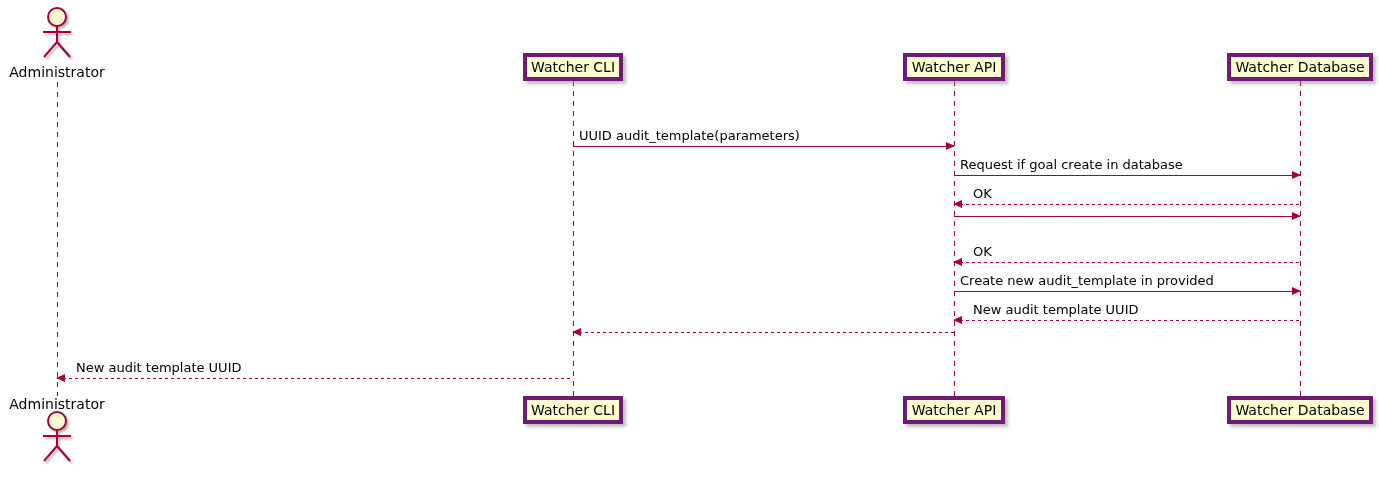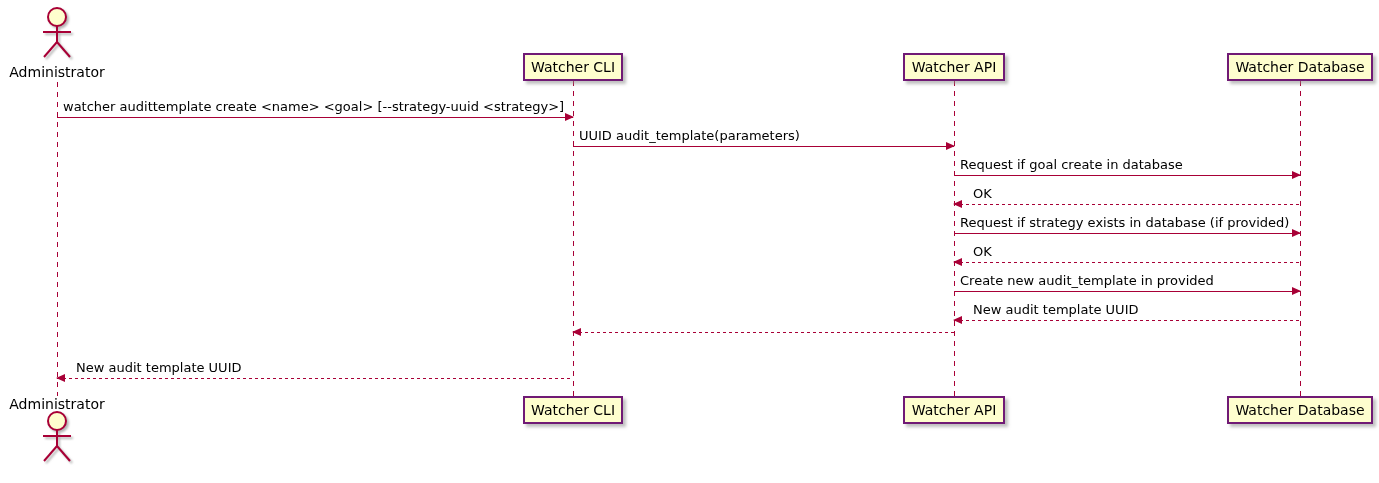--- a/index.html
+++ b/index.html
@@ -11,21 +11,21 @@
     font-family:"DejaVu Sans", sans-serif;
     color:#000;
     border-radius:9px;
   }
   .lifeline {
     position:absolute; width:1px;
     background:repeating-linear-gradient(to bottom, #A80036 0 5px, transparent 5px 10px);
   }
   .participant {
     position:absolute; box-sizing:border-box; height:28px;
-    background:#FEFECE; border:2px solid #701a75;
+    background:#FEFECE; border:4px solid #701a75;
     box-shadow:3px 3px 3px rgba(140,140,140,0.55);
     display:flex; align-items:center; justify-content:center;
     font-size:14px; white-space:nowrap;
   }
   .actor-figure { position:absolute; filter:drop-shadow(2.5px 2.5px 1px rgba(120,120,120,0.55)); }
   .actor-label {
     position:absolute; width:110px; text-align:center;
     font-size:14px; white-space:nowrap;
   }
   .msg { position:absolute; font-size:13px; white-space:nowrap; }
@@ -64,26 +64,20 @@
   <div class="participant" style="left:523px;  top:53px; width:100px;">
     <span>Watcher CLI</span>
   </div>
   <div class="participant" style="left:903px;  top:53px; width:102px;">
     <span>Watcher API</span>
   </div>
   <div class="participant" style="left:1227px; top:53px; width:146px;">
     <span>Watcher Database</span>
   </div>
 
-  <div class="msg dir-right style-solid" style="left:57px; top:100px; width:516px;">
-    <div class="msg-text">watcher audittemplate create &lt;name&gt; &lt;goal&gt; [--strategy-uuid &lt;strategy&gt;]</div>
-    <div class="msg-line">
-        <span class="arrow-head"></span>
-      </div>
-  </div>
 
   <div class="msg dir-right style-solid" style="left:573px; top:129px; width:381px;">
     <div class="msg-text">UUID audit_template(parameters)</div>
     <div class="msg-line">
         <span class="arrow-head"></span>
       </div>
   </div>
 
   <div class="msg dir-right style-solid" style="left:954px; top:158px; width:346px;">
     <div class="msg-text">Request if goal create in database</div>
@@ -93,21 +87,20 @@
   </div>
 
   <div class="msg dir-left style-dashed" style="left:954px; top:187px; width:346px;">
     <div class="msg-text">OK</div>
     <div class="msg-line">
         <span class="arrow-head"></span>
       </div>
   </div>
 
   <div class="msg dir-right style-solid" style="left:954px; top:216px; width:346px;">
-    <div class="msg-text">Request if strategy exists in database (if provided)</div>
     <div class="msg-line">
         <span class="arrow-head"></span>
       </div>
   </div>
 
   <div class="msg dir-left style-dashed" style="left:954px; top:245px; width:346px;">
     <div class="msg-text">OK</div>
     <div class="msg-line">
         <span class="arrow-head"></span>
       </div>

